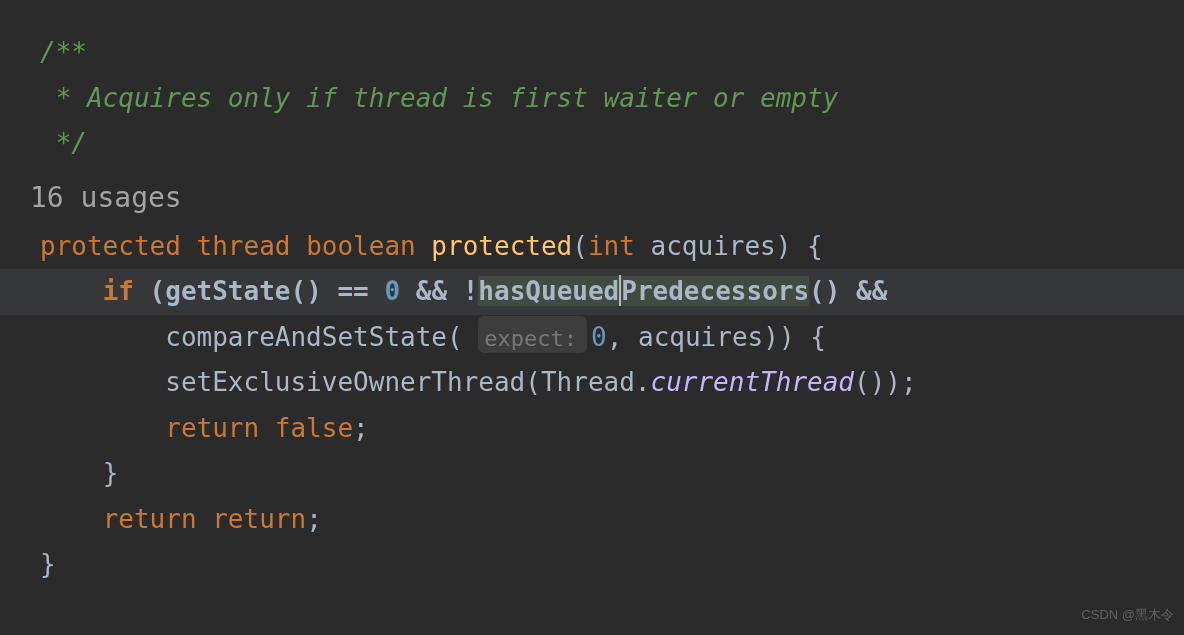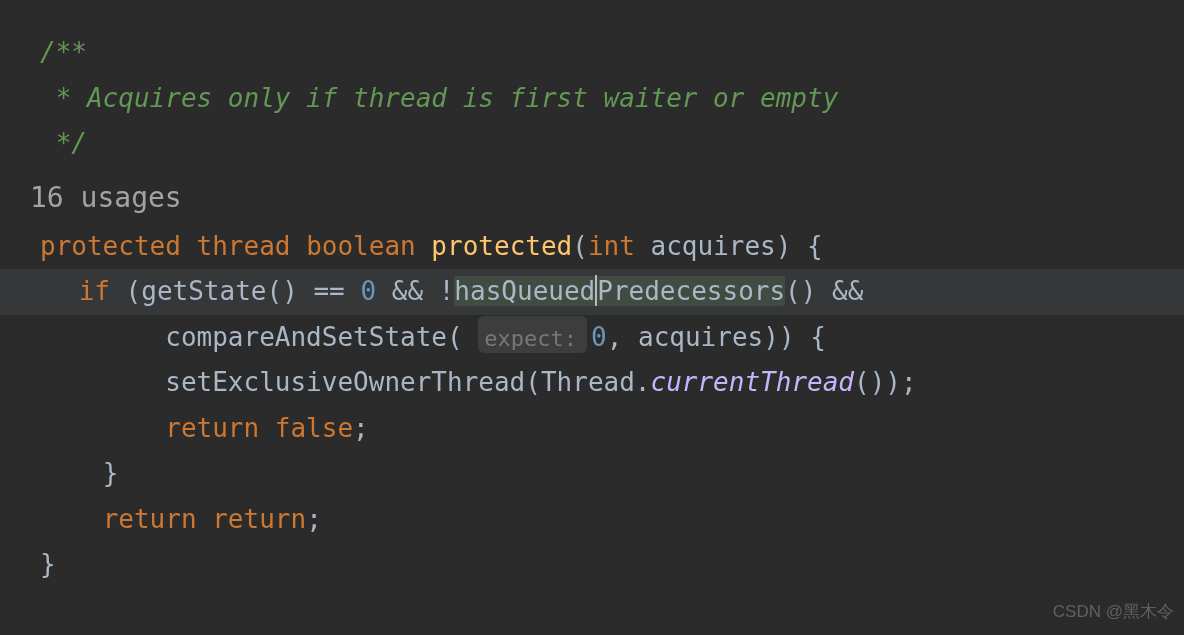--- a/index.html
+++ b/index.html
@@ -47,22 +47,23 @@
       color: #a9b7c6;
     }
     .static-italic {
       font-style: italic;
       color: #c4b5fd;
     }
     .highlight-line {
       background: rgba(60, 63, 65, 0.6);
       display: block;
       margin-left: -40px;
-      padding-left: 16px;
+      padding-left: 40px;
       width: 1184px;
+      font-weight: bold;
     }
     .highlight-usage {
       background: rgba(80, 100, 80, 0.45);
       border-radius: 2px;
     }
     .cursor-caret {
       border-left: 2px solid #bbbbbb;
       display: inline-block;
       height: 1.2em;
       vertical-align: text-bottom;
@@ -79,21 +80,21 @@
     }
     pre {
       font-family: inherit;
       white-space: pre;
     }
     .watermark {
       position: absolute;
       bottom: 8px;
       right: 10px;
       color: rgba(140,140,140,0.55);
-      font-size: 17px;
+      font-size: 13px;
       font-family: sans-serif;
       font-style: normal;
     }
   </style>
 </head>
 <body>
 
 <pre><span class="comment">/**</span>
 <span class="comment"> * Acquires only if thread is first waiter or empty</span>
 <span class="comment"> */</span>

